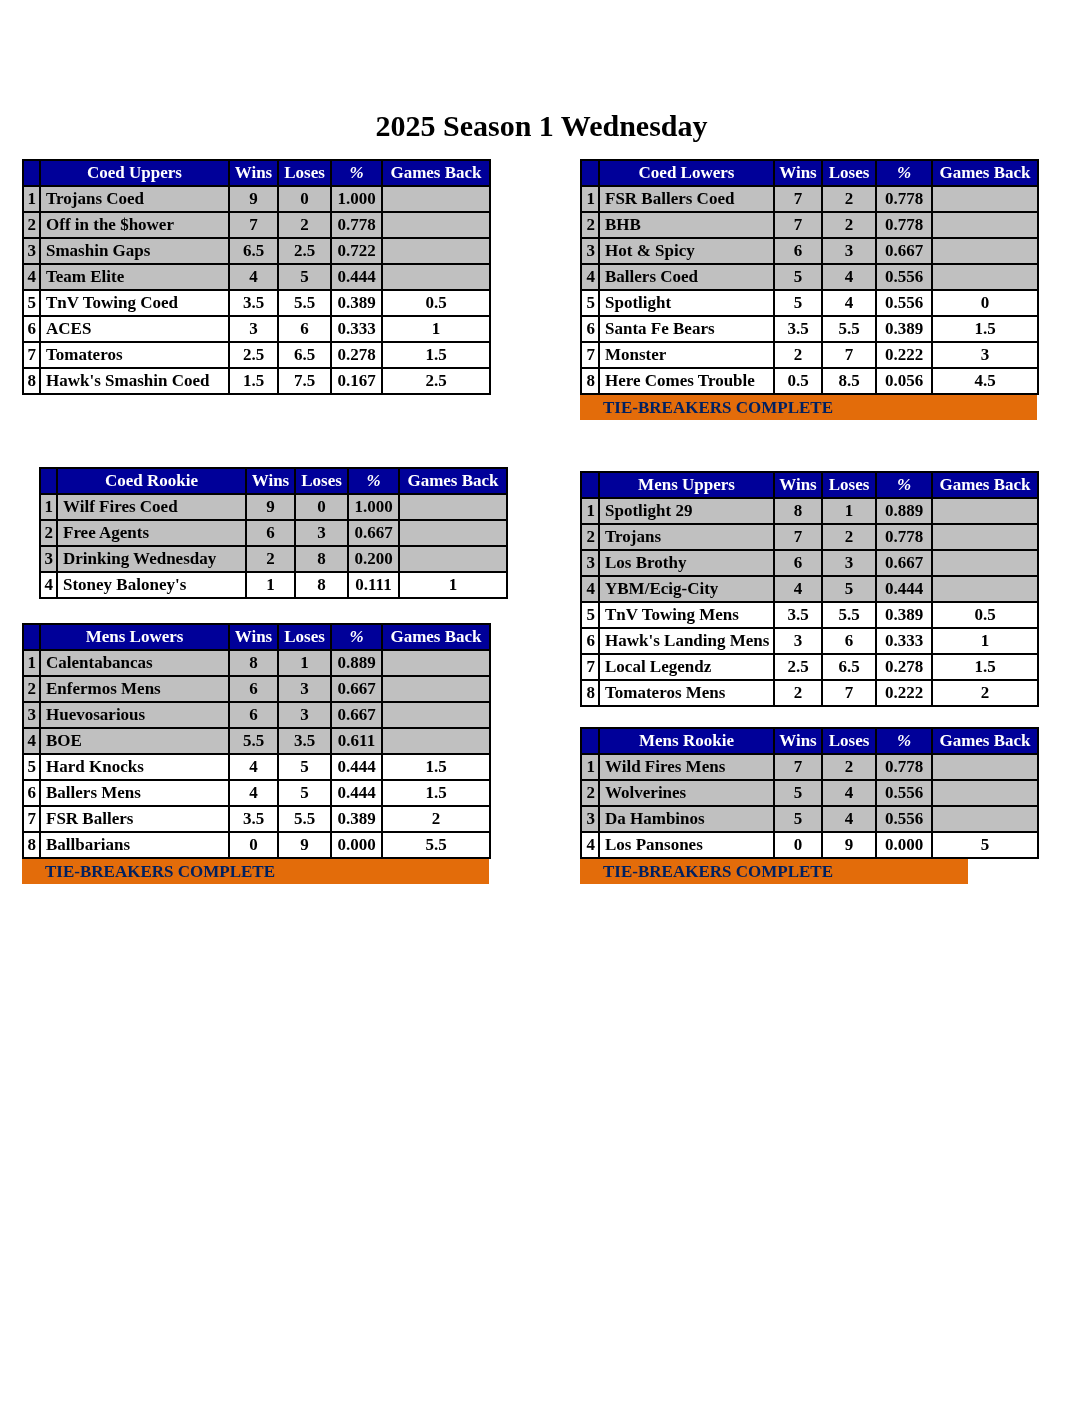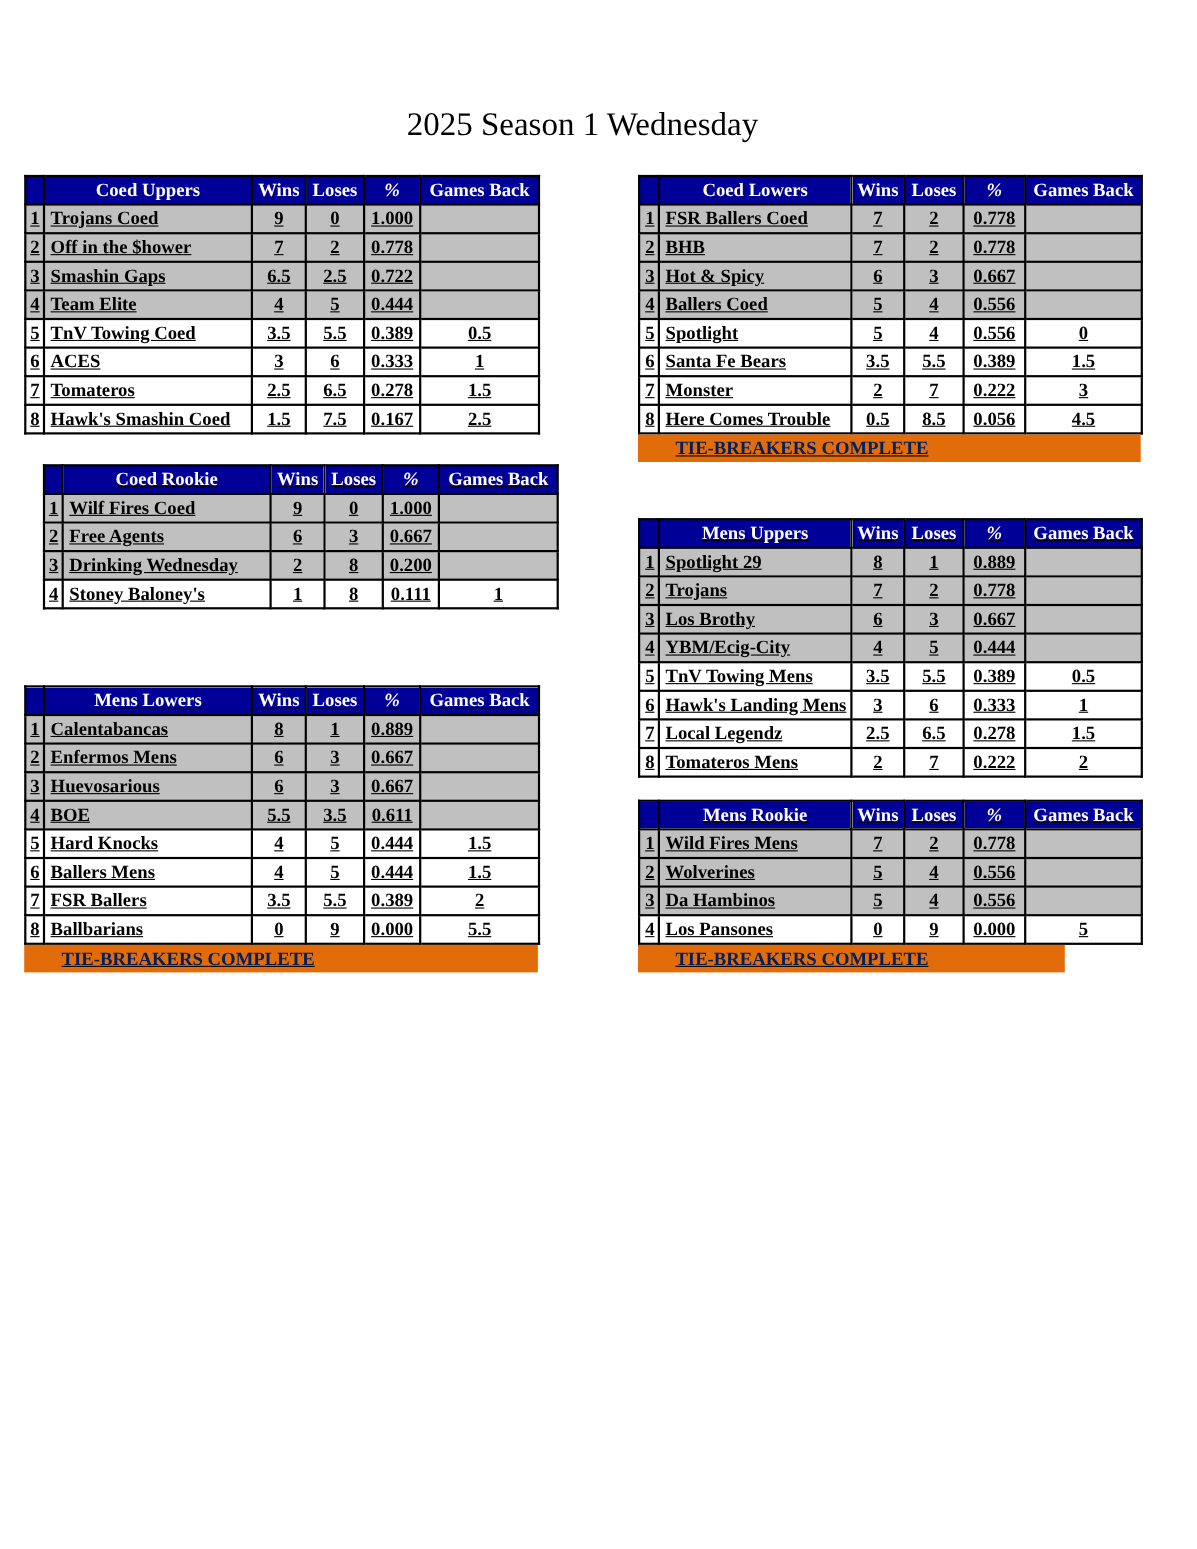--- a/index.html
+++ b/index.html
@@ -15,27 +15,27 @@
   body{
     width:1088px;height:1408px;
     background:#FFFFFF;
     position:relative;
     font-family:"Liberation Serif","DejaVu Serif",serif;
     overflow:hidden;
   }
   .page-title{
     position:absolute;
     left:22px;top:97px;width:1015px;
-    margin:0;
+    margin:12px;
     text-align:center;
     font-size:30px;
-    font-weight:normal;
+    font-weight:bold;
     color:#000000;
   }
-  .standings{position:absolute;text-decoration:underline;}
+  .standings{position:absolute;}
   .standings table{
     border-collapse:collapse;
     table-layout:fixed;
     width:100%;
   }
   .standings th,.standings td{
     border:2px solid var(--border);
     height:24px;
     padding:0;
     font-weight:bold;
@@ -56,21 +56,21 @@
   td.num{text-align:center;}
   tr.shaded td{background:var(--shaded);}
   tr.plain td{background:#FFFFFF;}
   .banner{
     height:25px;
     line-height:25px;
     background:var(--banner-bg);
     color:var(--banner-text);
     font-weight:bold;
     font-size:17px;
-    padding-left:34px;
+    padding-left:23px;
     white-space:nowrap;
     overflow:hidden;
   }
 </style>
 </head>
 <body>
 
 <h1 class="page-title">2025 Season 1 Wednesday</h1>
 
 <div id="tables-root">
@@ -244,21 +244,21 @@
             <td class="team">Here Comes Trouble</td>
             <td class="num">0.5</td>
             <td class="num">8.5</td>
             <td class="num">0.056</td>
             <td class="num">4.5</td>
           </tr>
         </tbody>
       </table>
       <div class="banner">TIE-BREAKERS COMPLETE</div>
     </section>
-  <section class="standings" id="table-2" style="left: 22px; top: 422px; width: 422px; padding-left: 17px;">
+  <section class="standings" id="table-2" style="left: 22px; top: 467px; width: 422px; padding-left: 17px;">
       <table>
         <colgroup>
           <col style="width: 17px;">
           <col style="width: 189px;">
           <col style="width: 49px;">
           <col style="width: 53px;">
           <col style="width: 51px;">
           <col style="width: 108px;">
         </colgroup>
         <thead>

